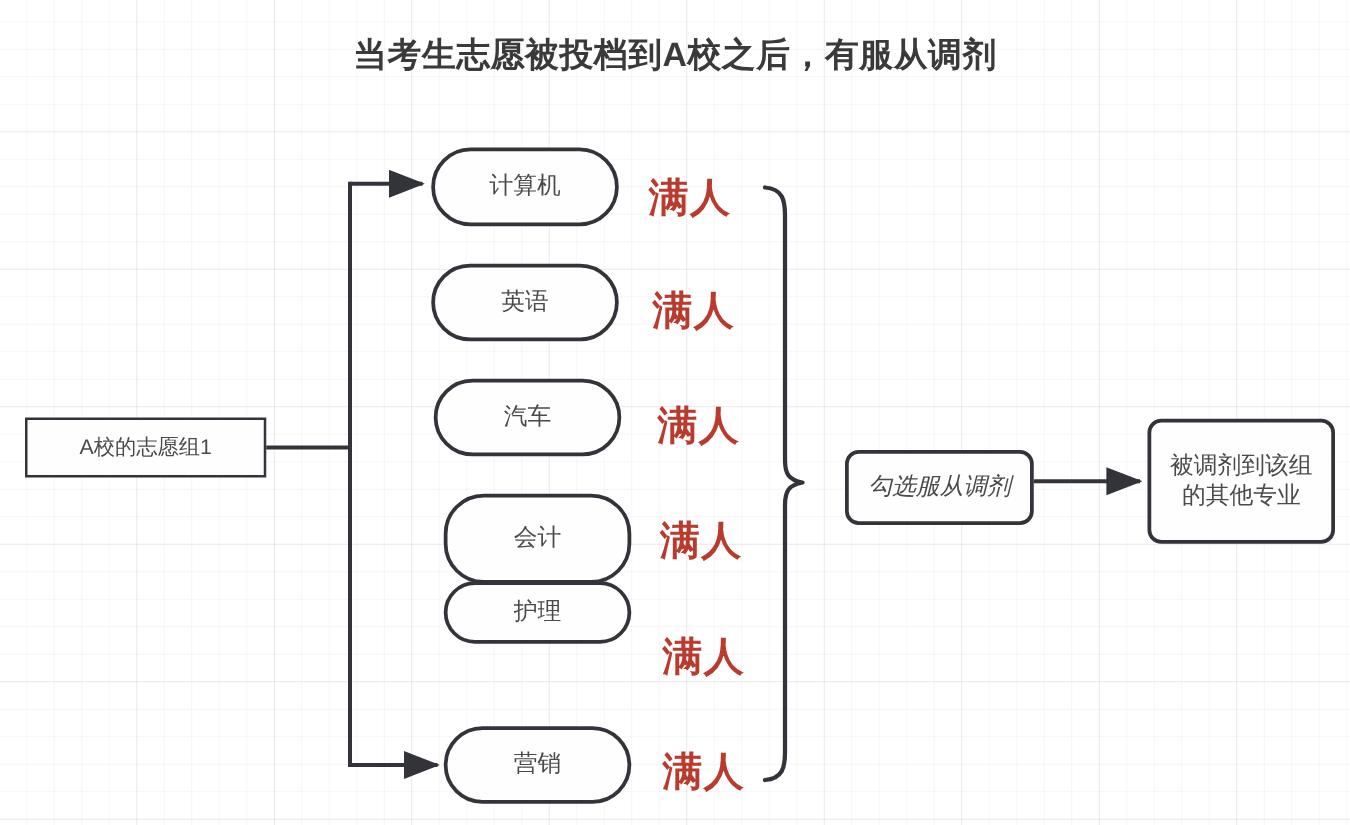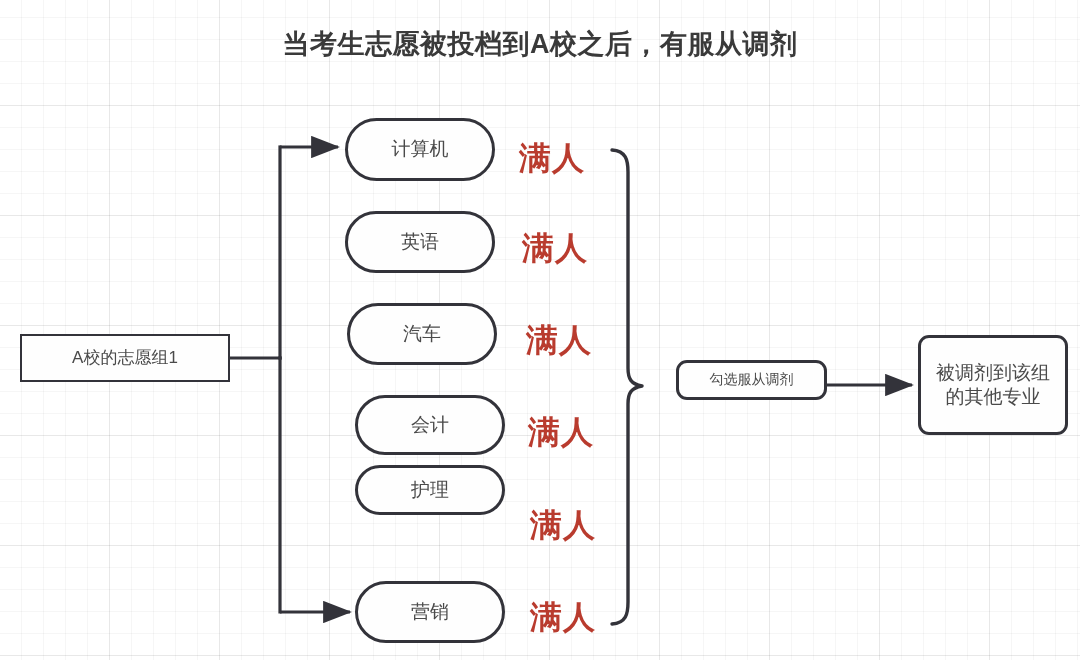--- a/index.html
+++ b/index.html
@@ -113,44 +113,44 @@
              C628,379 631,384 642,386
              C631,388 628,393 628,404
              L628,602
              C628,614 626,623 612,624" fill="none" stroke="#33333a" stroke-width="3.4" stroke-linecap="round" stroke-linejoin="round"></path>
 
     <path d="M827,385 L912,385" fill="none" stroke="#33333a" stroke-width="3.2" marker-end="url(#arrowhead)"></path>
   </svg>
 
   <div id="title">当考生志愿被投档到A校之后，有服从调剂</div>
 
-  <div class="node square" style="left:20px; top:334px; width:210px; height:48px; font-size:17px;">A校的志愿组1</div>
+  <div class="node square" style="left:20px; top:334px; width:193px; height:48px; font-size:17px;">A校的志愿组1</div>
 
   <div class="node pill" style="left:345px; top:118px; width:150px; height:63px;">计算机</div>
 
   <div class="node pill" style="left:345px; top:211px; width:150px; height:62px;">英语</div>
 
   <div class="node pill" style="left:347px; top:303px; width:150px; height:62px;">汽车</div>
 
-  <div class="node pill" style="left:355px; top:395px; width:150px; height:60px;">会计</div>
+  <div class="node pill" style="left:355px; top:395px; width:150px; height:72px;">会计</div>
 
   <div class="node pill" style="left:355px; top:465px; width:150px; height:50px;font-family:Liberation Serif, serif;">护理</div>
 
   <div class="node pill" style="left:355px; top:581px; width:150px; height:62px;">营销</div>
 
   <div class="full-label" style="left:519px; top:137px;">满人</div>
 
   <div class="full-label" style="left:522px; top:227px;">满人</div>
 
   <div class="full-label" style="left:526px; top:319px;">满人</div>
 
   <div class="full-label" style="left:528px; top:411px;">满人</div>
 
   <div class="full-label" style="left:530px; top:504px;">满人</div>
 
   <div class="full-label" style="left:530px; top:596px;">满人</div>
 
-  <div class="node soft" style="left:676px; top:360px; width:151px; height:40px; font-size:14px;">勾选服从调剂</div>
+  <div class="node soft" style="left:676px; top:360px; width:151px; height:60px; font-size:19px;font-style:italic;">勾选服从调剂</div>
 
   <div class="node soft" style="left:918px; top:335px; width:150px; height:100px; font-size:19px;">被调剂到该组
 的其他专业</div>
 
 </div>
 
 </body></html>

